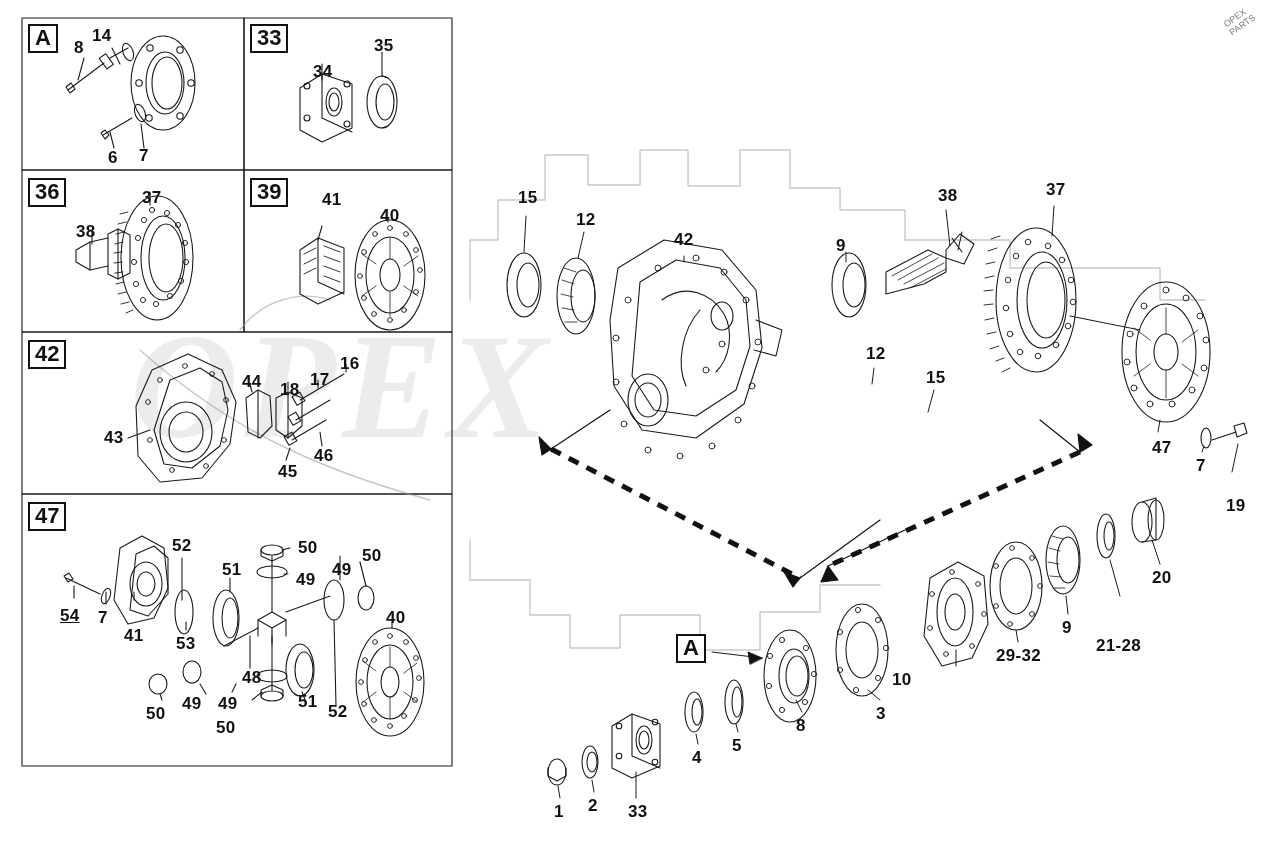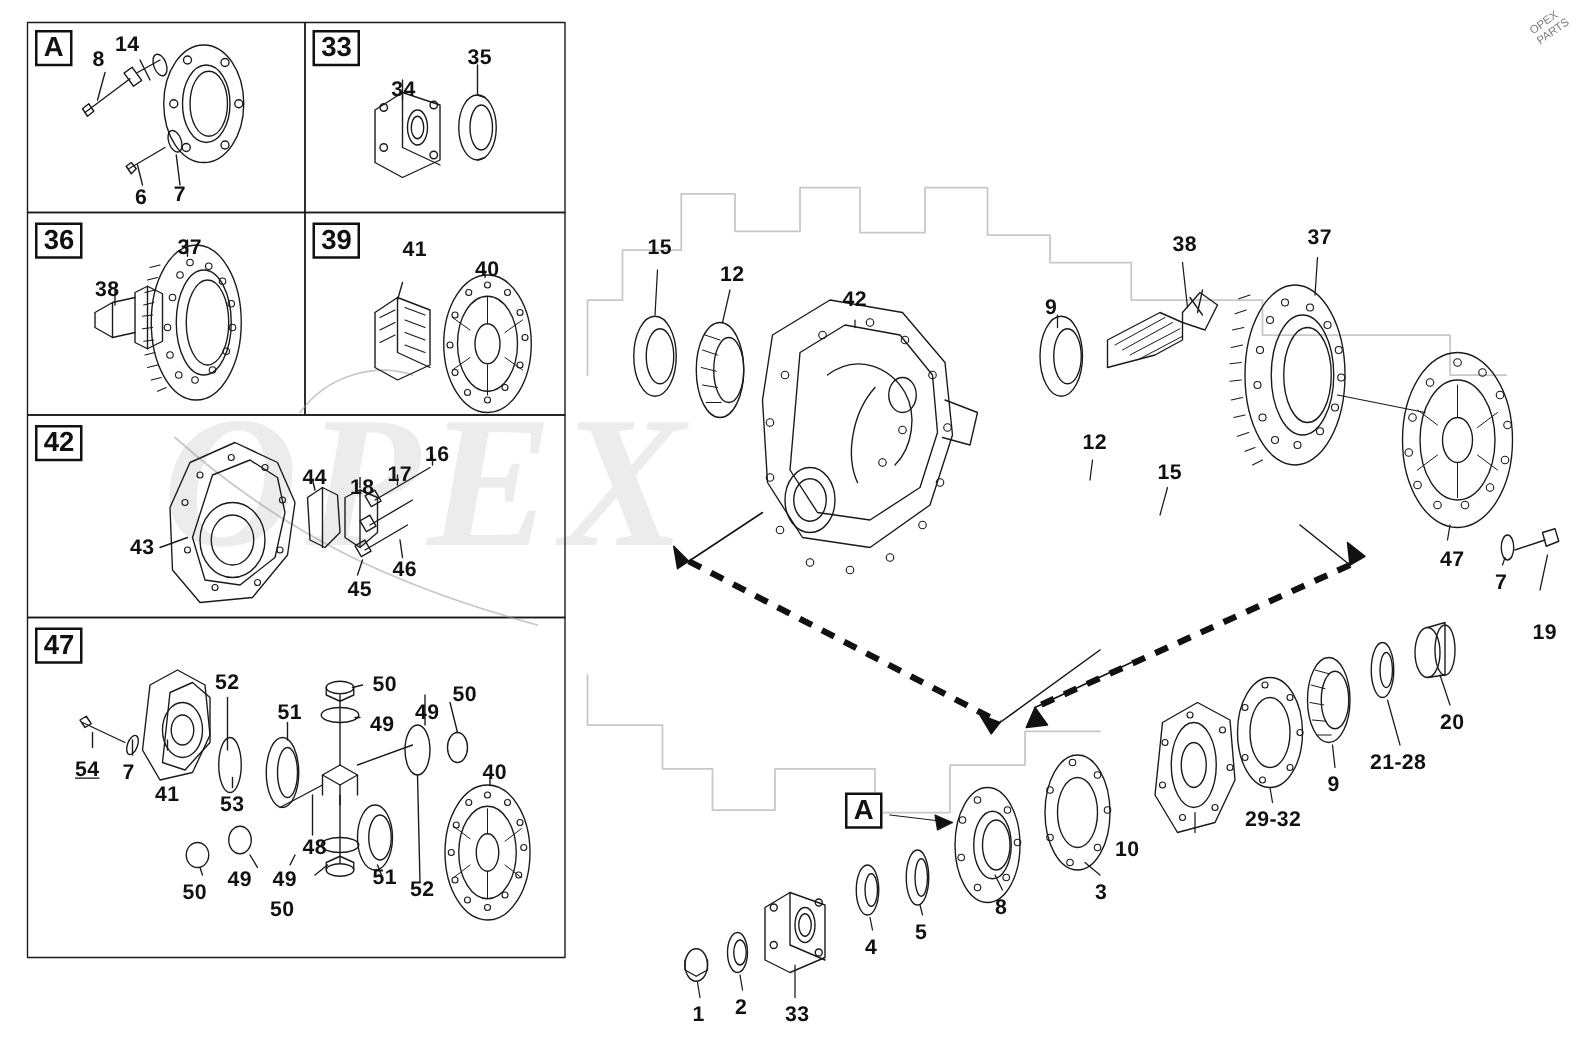--- a/index.html
+++ b/index.html
@@ -572,21 +572,21 @@
   <div class="lbl" style="left:674px;top:230px;">42</div>
   <div class="lbl" style="left:836px;top:236px;">9</div>
   <div class="lbl" style="left:938px;top:186px;">38</div>
   <div class="lbl" style="left:1046px;top:180px;">37</div>
   <div class="lbl" style="left:866px;top:344px;">12</div>
   <div class="lbl" style="left:926px;top:368px;">15</div>
   <div class="lbl" style="left:1152px;top:438px;">47</div>
   <div class="lbl" style="left:1196px;top:456px;">7</div>
   <div class="lbl" style="left:1226px;top:496px;">19</div>
   <div class="lbl" style="left:1152px;top:568px;">20</div>
-  <div class="lbl" style="left:1096px;top:600px;">21-28</div>
+  <div class="lbl" style="left:1096px;top:636px;">21-28</div>
   <div class="lbl" style="left:1062px;top:618px;">9</div>
   <div class="lbl" style="left:996px;top:646px;">29-32</div>
   <div class="lbl" style="left:892px;top:670px;">10</div>
   <div class="lbl" style="left:876px;top:704px;">3</div>
   <div class="lbl" style="left:796px;top:716px;">8</div>
   <div class="lbl" style="left:732px;top:736px;">5</div>
   <div class="lbl" style="left:692px;top:748px;">4</div>
   <div class="lbl" style="left:628px;top:802px;">33</div>
   <div class="lbl" style="left:588px;top:796px;">2</div>
   <div class="lbl" style="left:554px;top:802px;">1</div>

